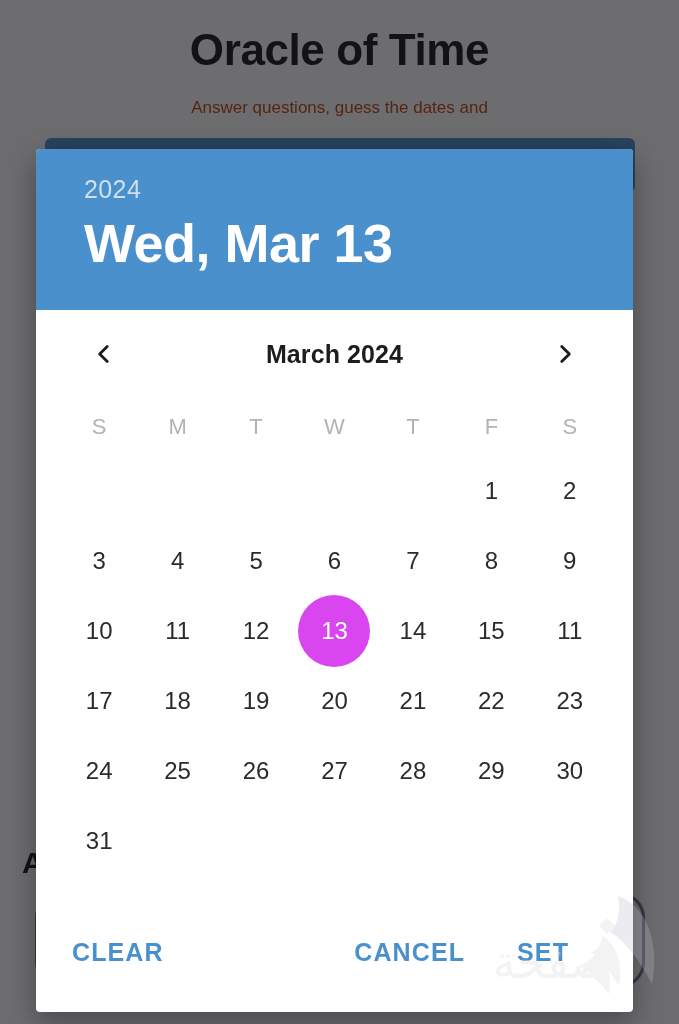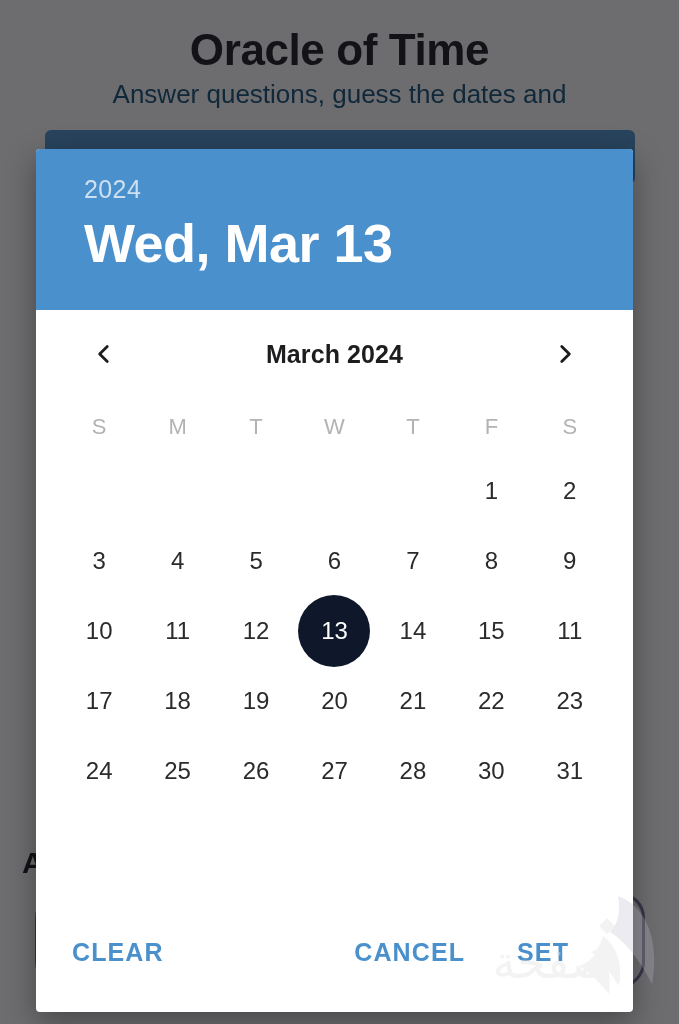--- a/index.html
+++ b/index.html
@@ -32,22 +32,23 @@
   }
   .app-title {
     font-size: 44px;
     font-weight: 700;
     color: #111217;
     letter-spacing: -0.4px;
     line-height: 1.25;
     text-align: center;
   }
   .app-subtitle {
-    font-size: 26px;
-    color: #0c4a6e;
+    margin-top: 20px;
+    font-size: 17px;
+    color: #c2410c;
     text-align: center;
     line-height: 1.35;
     max-width: 620px;
   }
   .app-blue-bar {
     margin-top: 18px;
     width: 590px;
     height: 54px;
     border-radius: 6px;
     background: #4a90cc;
@@ -181,21 +182,21 @@
     display: flex;
     align-items: center;
     justify-content: center;
     font-size: 24px;
     color: #2b2b2e;
     cursor: pointer;
     user-select: none;
   }
   .day-num.empty { cursor: default; }
   .day-num.selected {
-    background: #0f172a;
+    background: #d946ef;
     color: #ffffff;
   }
 
   
   .dialog-actions {
     height: 120px;
     flex: 0 0 auto;
     display: flex;
     align-items: center;
     padding: 0 20px;
@@ -383,20 +384,23 @@
           <div class="day-cell">
             <div class="day-num">26</div>
           </div>
           <div class="day-cell">
             <div class="day-num">27</div>
           </div>
           <div class="day-cell">
             <div class="day-num">28</div>
           </div>
           <div class="day-cell">
+            <div class="day-num">29</div>
+          </div>
+          <div class="day-cell">
             <div class="day-num">30</div>
           </div>
           <div class="day-cell">
             <div class="day-num">31</div>
           </div>
           <div class="day-cell">
             <div class="day-num empty"></div>
           </div>
           <div class="day-cell">
             <div class="day-num empty"></div>

